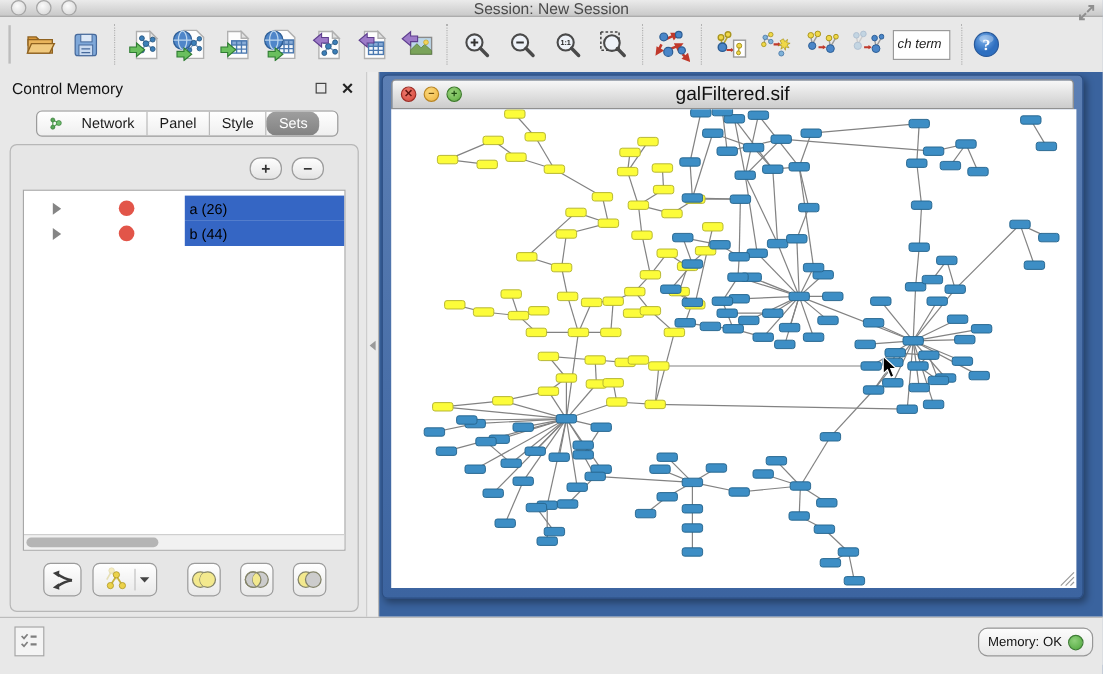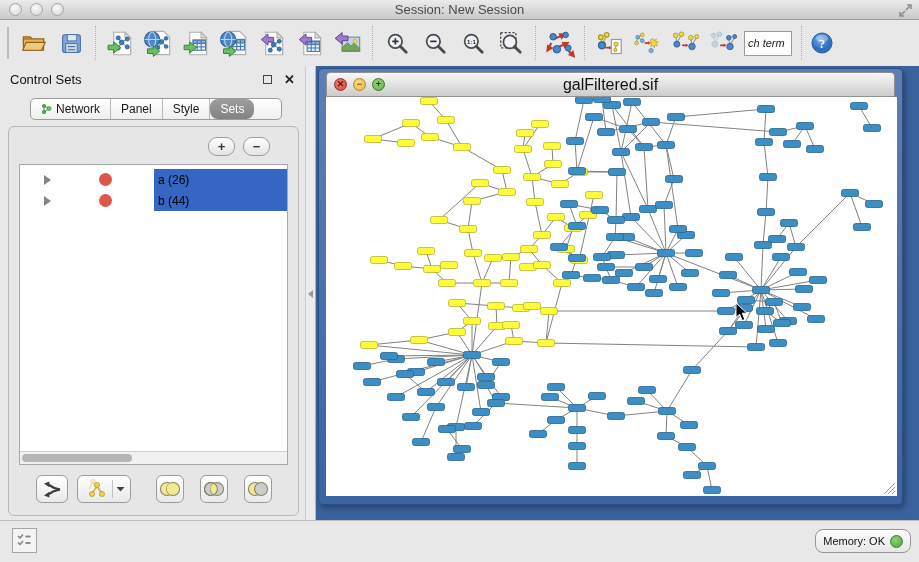--- a/index.html
+++ b/index.html
@@ -1,21 +1,21 @@
 <!DOCTYPE html>
 <html><head>
 <meta charset="utf-8">
 <style>
   * { margin:0; padding:0; box-sizing:border-box; }
   html,body { width:919px; height:562px; overflow:hidden; }
   body { font-family:"Liberation Sans", sans-serif; background:#e8e8e8; position:relative; }
 
   
-  .titlebar { height:20px; background:linear-gradient(#ebebeb,#c9c9c9); border-bottom:1px solid #9d9d9d;
-              display:flex; align-items:center; position:relative; }
+  .titlebar { height:14px; background:linear-gradient(#ebebeb,#c9c9c9); border-bottom:1px solid #9d9d9d;
+              display:flex; position:relative; }
   .tl-group { display:flex; gap:8px; margin-left:9px; }
   .tl { width:13px; height:13px; border-radius:50%; border:1px solid #a5a5a5; background:radial-gradient(circle at 40% 35%, #fbfbfb,#d2d2d2); }
   .app-title { position:absolute; left:0; right:0; text-align:center; font-size:13px; color:#4a4a4a; }
   .fs-icon { position:absolute; right:6px; top:3px; }
 
   
   .toolbar { height:46px; background:#e8e8e8; display:flex; align-items:center; padding-left:4px; }
   .handle { width:4px; height:32px; border-left:2px double #bdbdbd; margin:0 3px; }
   .sep { width:1px; height:34px; border-left:1px dotted #b2b2b2; margin:0 5px; }
   .tbtn { width:38px; height:40px; border:none; background:transparent; display:flex; align-items:center; justify-content:center; padding:0; }
@@ -27,21 +27,21 @@
 
   
   .cpanel { width:305px; background:#e8e8e8; display:flex; flex-direction:column; }
   .cp-header { height:26px; display:flex; align-items:center; padding:0 10px; }
   .cp-title { font-size:13px; color:#111; flex:1; }
   .float-btn { width:9px; height:9px; border:1.5px solid #444; margin-right:12px; background:transparent; }
   .close-btn { font-size:13px; font-weight:bold; color:#222; background:none; border:none; line-height:1; }
   .tabbar { display:flex; margin:6px 0 4px 30px; border:1px solid #9b9b9b; border-radius:5px; overflow:hidden;
             width:252px; height:22px; background:linear-gradient(#ffffff,#efefef); }
   .tab { border:none; background:transparent; font-size:12px; color:#1a1a1a; padding:0 10px; display:flex;
-         align-items:center; gap:4px; border-right:1px solid #b9b9b9; }
+         align-items:center; gap:16px; border-right:1px solid #b9b9b9; }
   .tab:last-child { border-right:none;border-radius:8px; }
   .tab.active { background:linear-gradient(#9e9e9e,#828282); color:#fff; }
   .sets-panel { flex:1; margin:2px 6px 4px 8px; border:1px solid #b7b7b7; border-radius:6px; background:#e6e6e6;
                 display:flex; flex-direction:column; padding:8px 10px 10px 10px; }
   .pm-row { display:flex; justify-content:flex-end; gap:8px; padding:2px 18px 8px 0; }
   .pm-btn { width:27px; height:19px; border:1px solid #9c9c9c; border-radius:9px; background:linear-gradient(#fefefe,#e4e4e4);
             font-size:13px; font-weight:bold; color:#333; line-height:15px; }
   .listbox { flex:1; background:#fff; border:1px solid #a8a8a8; display:flex; flex-direction:column; overflow:hidden; }
   .listrows { flex:1; padding-top:4px; }
   .lrow { height:21px; display:flex; align-items:center;gap:39px; }
@@ -369,21 +369,21 @@
       <ellipse cx="12" cy="7.5" rx="6" ry="3.4" fill="#ffffff" opacity="0.3"></ellipse>
       <text x="12" y="17" font-size="13" font-weight="bold" text-anchor="middle" fill="#fff" font-family="Liberation Serif, serif">?</text>
     </svg>
   </button>
 </div>
 
 <div class="main">
 
   <div class="cpanel">
     <div class="cp-header">
-      <span class="cp-title">Control Sets</span>
+      <span class="cp-title">Control Memory</span>
       <button class="float-btn"></button>
       <button class="close-btn">✕</button>
     </div>
 
     <div class="tabbar">
       <button class="tab">
         <svg width="11" height="12" viewBox="0 0 11 12">
           <g stroke="#57a657" stroke-width="1">
               <path d="M3 3 L3 9 M3 3 L8 5.5 M3 9 L8 5.5"></path>
             </g>

